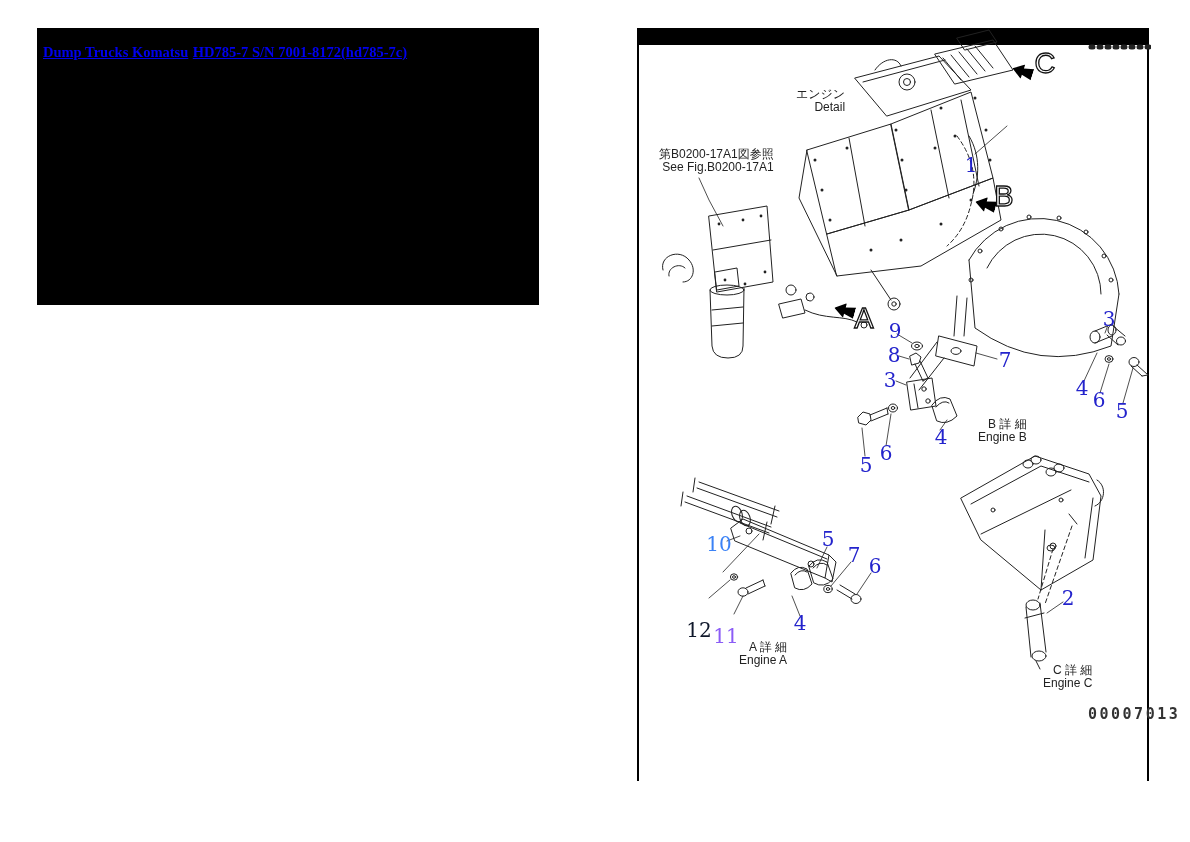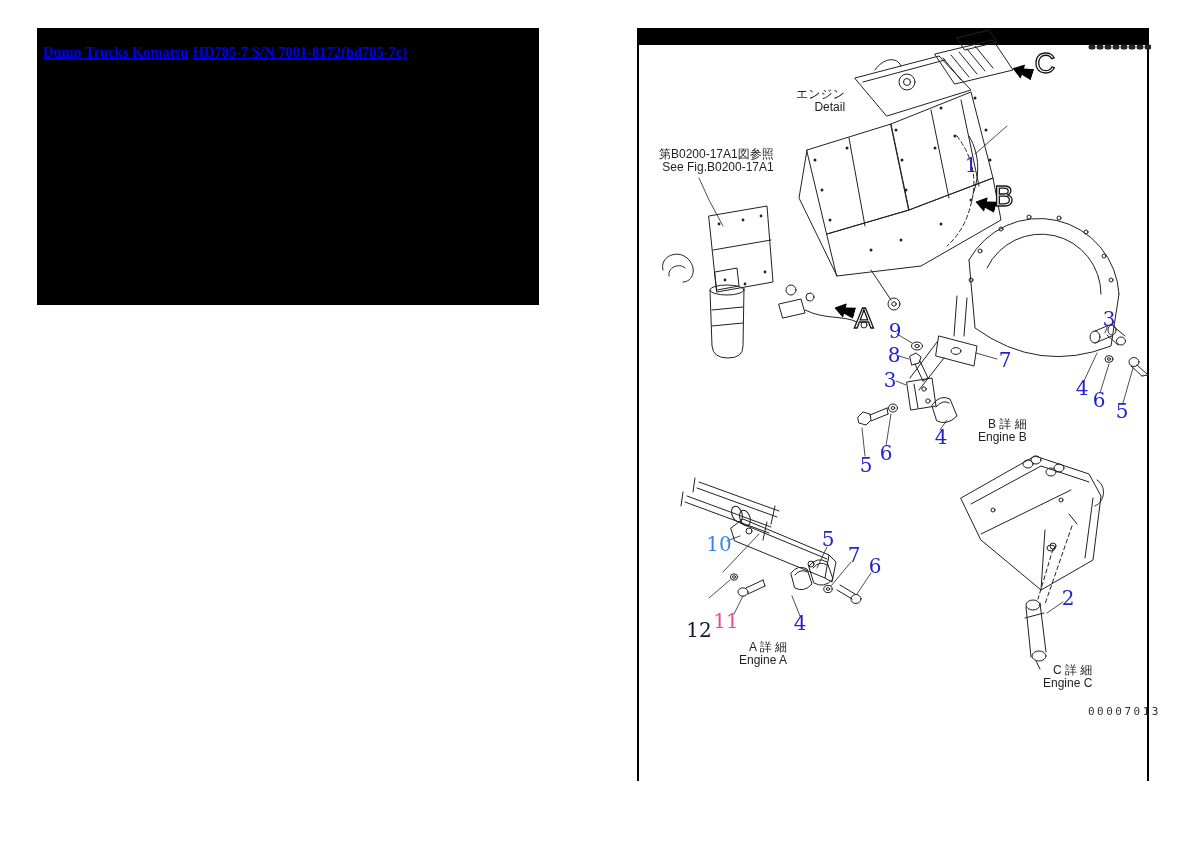--- a/index.html
+++ b/index.html
@@ -25,21 +25,21 @@
            font-family:"DejaVu Serif",serif;font-size:20px;line-height:20px;white-space:nowrap;}
 
   .marker{position:absolute;transform:translate(-50%,-50%);}
   .view-arrow{position:absolute;width:21px;height:15px;background:#000;
       clip-path:polygon(0 50%,52% 0,52% 28%,100% 12%,100% 88%,52% 72%,52% 100%);}
 
   .tech-label{position:absolute;font-family:Liberation Sans, sans-serif;font-size:12px;
               line-height:12.5px;color:#222;text-align:right;white-space:pre;}
 
   .drawing-number{position:absolute;left:449px;top:677px;font-family:"DejaVu Sans Mono",monospace;
-                  font-size:11px;letter-spacing:2.5px;color:#333;white-space:nowrap;}
+                  font-size:15px;letter-spacing:2.5px;color:#333;white-space:nowrap;font-weight:bold;}
 </style>
 </head>
 <body>
 
 <div class="link-panel">
   <div class="link-line">
     <a href="#" class="manual-link" style="color: rgb(0, 0, 238);">Dump Trucks Komatsu</a>
     <a href="#" class="manual-link" style="color: rgb(0, 0, 238);">HD785-7 S/N 7001-8172(hd785-7c)</a>
   </div>
 </div>
@@ -259,21 +259,21 @@
       <span class="callout" style="left: 247px; top: 425px; color: rgb(35, 35, 204);">6</span>
       <span class="callout" style="left: 227px; top: 437px; color: rgb(35, 35, 204);">5</span>
       <span class="callout" style="left: 443px; top: 360px; color: rgb(35, 35, 204);">4</span>
       <span class="callout" style="left: 460px; top: 372px; color: rgb(35, 35, 204);">6</span>
       <span class="callout" style="left: 483px; top: 383px; color: rgb(35, 35, 204);">5</span>
       <span class="callout" style="left: 80px; top: 516px; color: #3b82f6;">10</span>
       <span class="callout" style="left: 189px; top: 511px; color: rgb(35, 35, 204);">5</span>
       <span class="callout" style="left: 215px; top: 527px; color: rgb(35, 35, 204);">7</span>
       <span class="callout" style="left: 236px; top: 538px; color: rgb(35, 35, 204);">6</span>
       <span class="callout" style="left: 60px; top: 602px; color: #0f172a;">12</span>
-      <span class="callout" style="left: 87px; top: 593px; color: #ec4899;">11</span>
+      <span class="callout" style="left: 87px; top: 608px; color: #8b5cf6;">11</span>
       <span class="callout" style="left: 161px; top: 595px; color: rgb(35, 35, 204);">4</span>
       <span class="callout" style="left: 429px; top: 570px; color: rgb(35, 35, 204);">2</span>
     </div>
   <div>
       <span class="view-arrow" style="left: 373px; top: 36px; transform: rotate(18deg);"></span>
       <span class="marker" style="left: 406px; top: 37px;"><svg width="34" height="38" viewBox="0 0 34 38">
           <text x="17" y="29" text-anchor="middle" font-size="29" font-family="Liberation Sans, sans-serif" fill="#ffffff" stroke="#111" stroke-width="1.3">C</text>
         </svg></span>
       <span class="view-arrow" style="left: 336px; top: 169px; transform: rotate(15deg);"></span>
       <span class="marker" style="left: 365px; top: 170px;"><svg width="34" height="38" viewBox="0 0 34 38">

